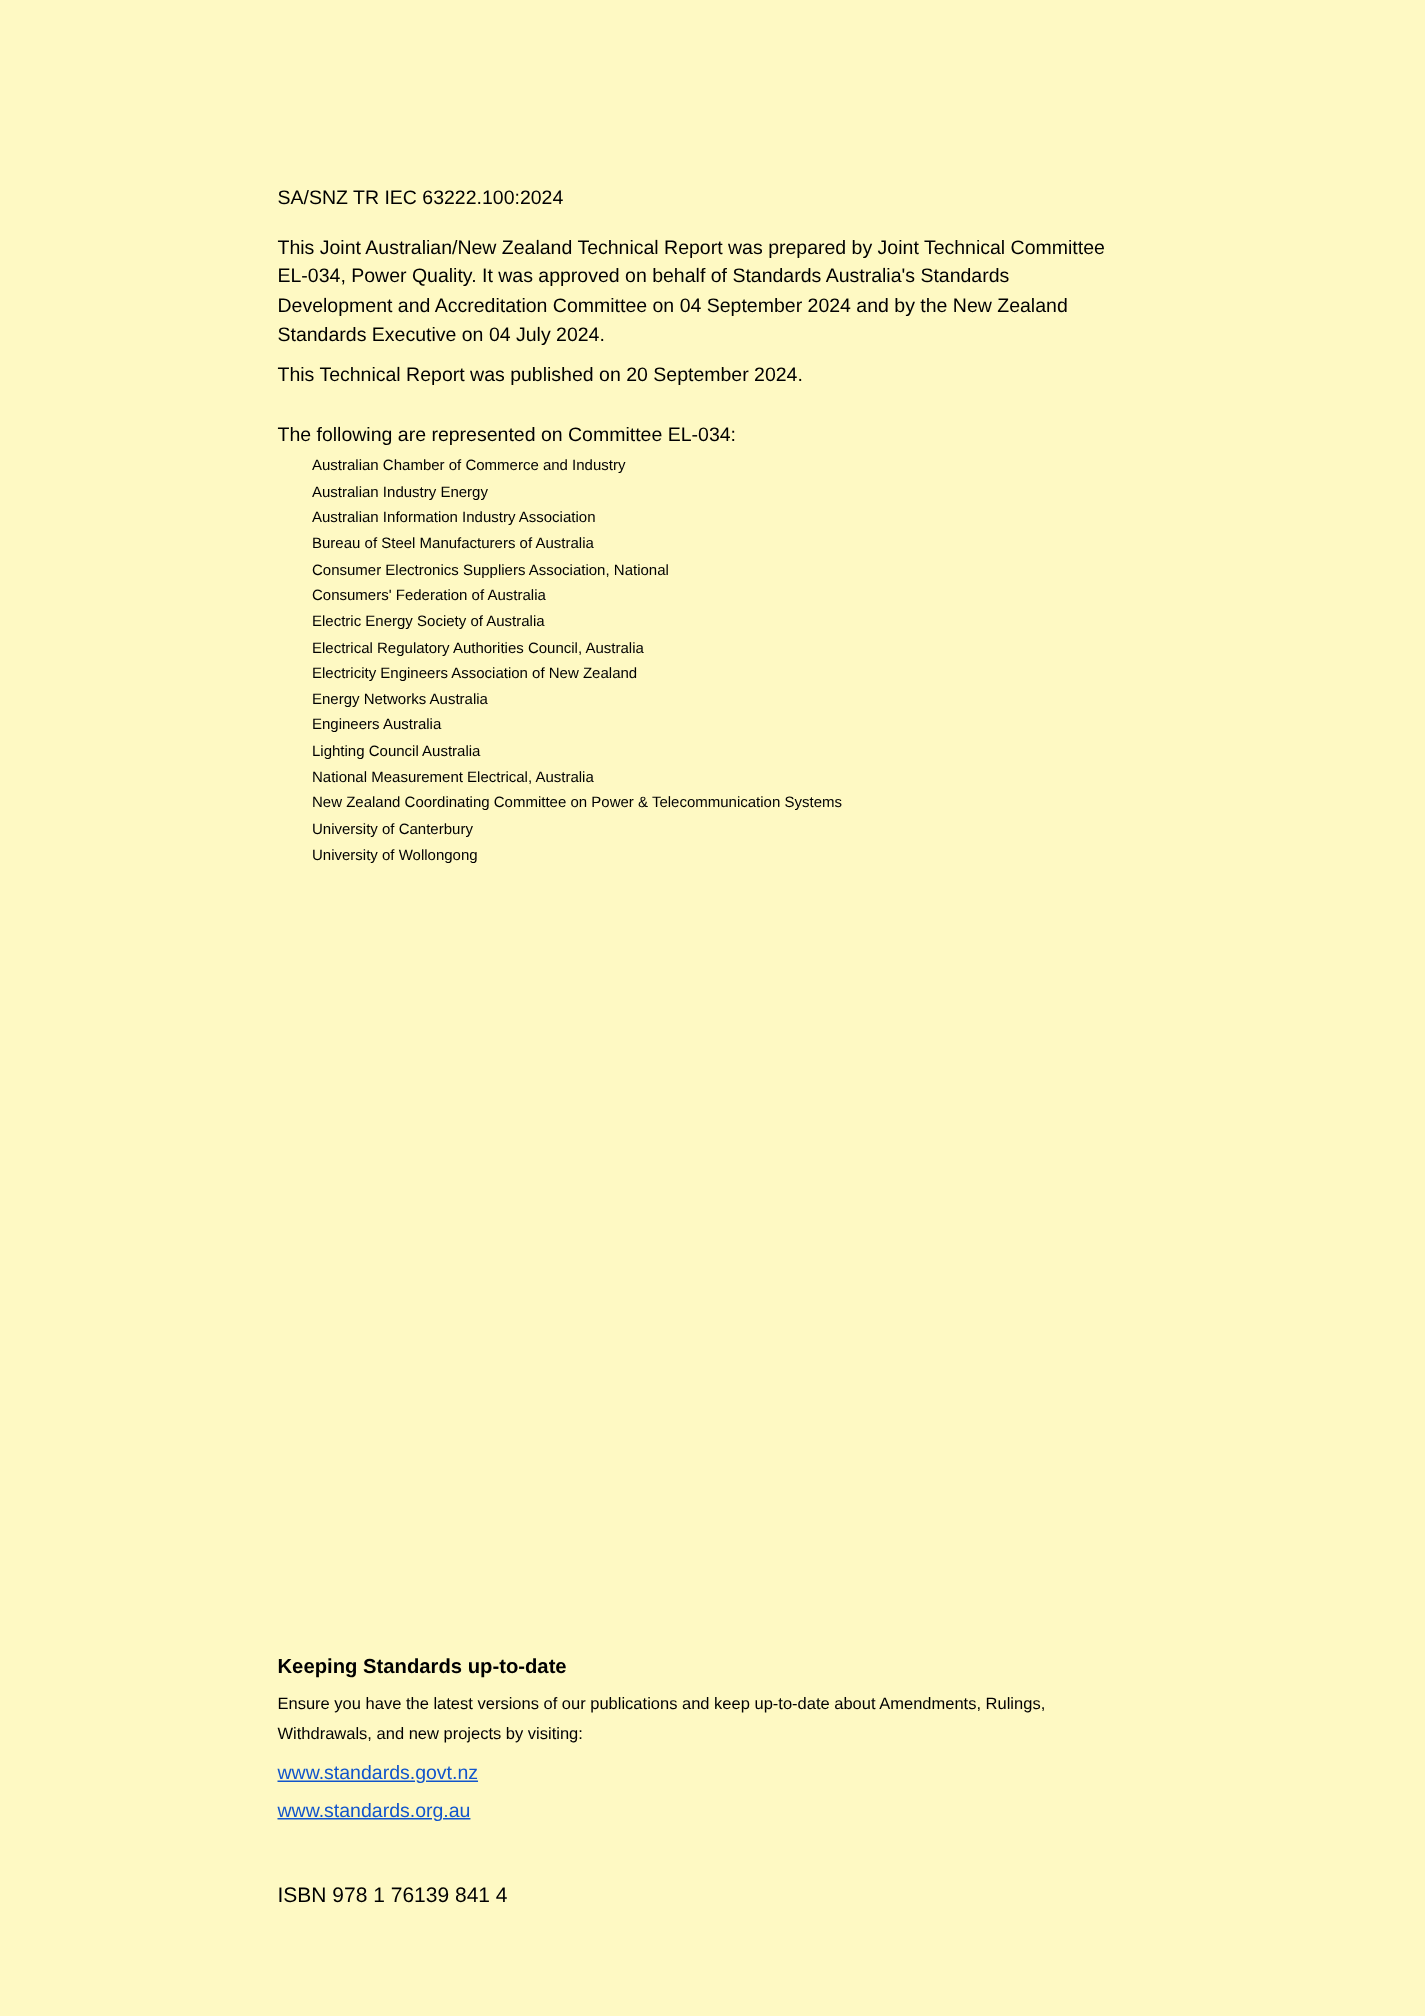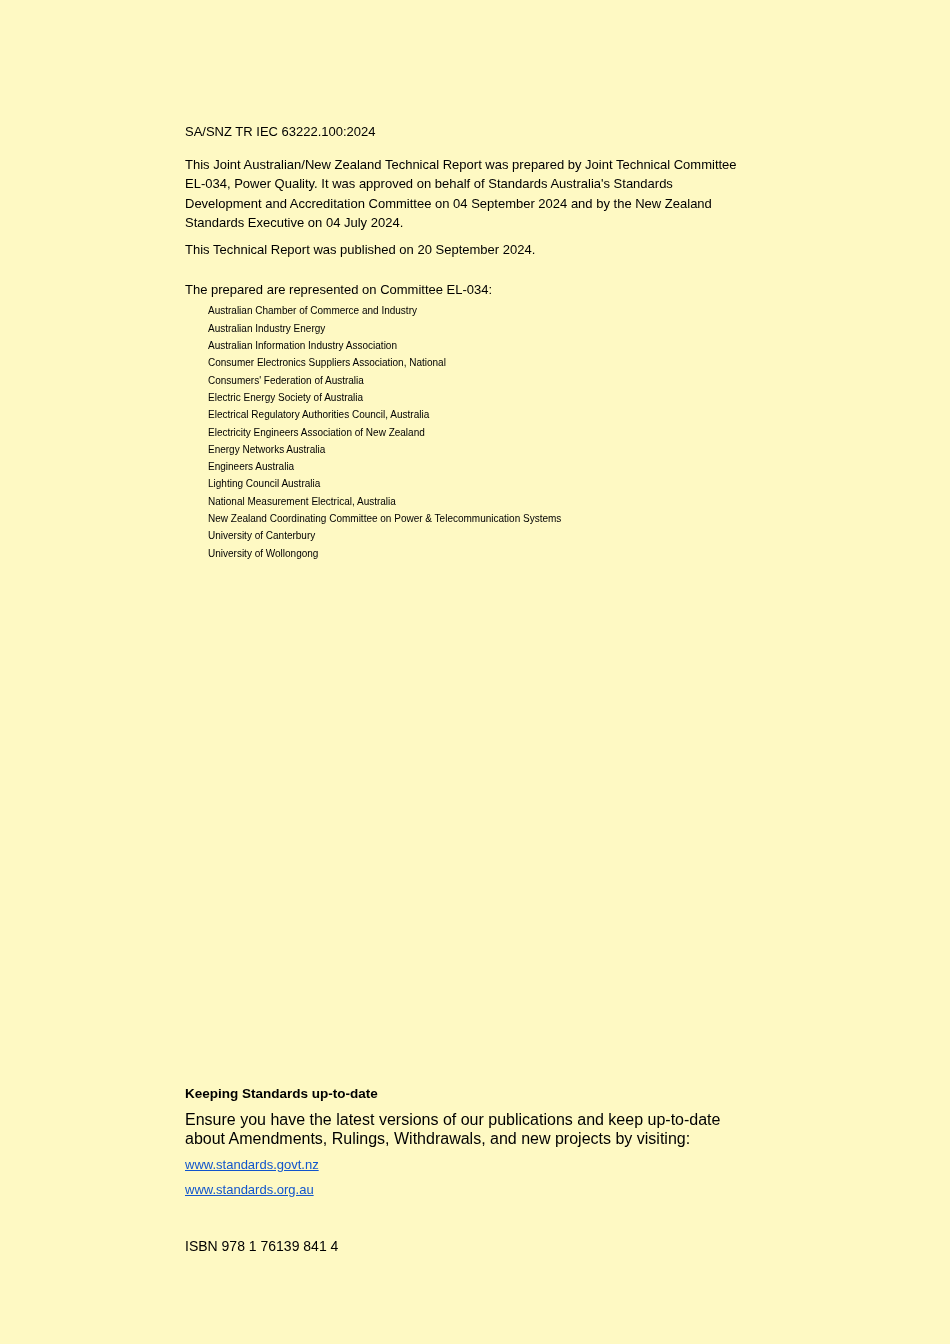--- a/index.html
+++ b/index.html
@@ -47,21 +47,21 @@
     white-space: nowrap;
   }
   .keeping-heading {
     margin-top: 522px;
     font-size: 13.5px;
     font-weight: bold;
     line-height: 19px;
   }
   .keeping-body {
     margin-top: 7px;
-    font-size: 16px;
+    font-size: 11px;
     line-height: 19.4px;
   }
   .link-line {
     margin-top: 7px;
     font-size: 13px;
     line-height: 18px;
   }
   .link-line a {
     color: #1155cc;
     text-decoration: underline;
@@ -78,26 +78,27 @@
 
 <div class="page">
   <div class="content">
 
     <div class="doc-code">SA/SNZ TR IEC 63222.100:2024</div>
 
     <div class="para">This Joint Australian/New Zealand Technical Report was prepared by Joint Technical Committee EL-034, Power Quality. It was approved on behalf of Standards Australia's Standards Development and Accreditation Committee on 04 September 2024 and by the New Zealand Standards Executive on 04 July 2024.</div>
 
     <div class="para published">This Technical Report was published on 20 September 2024.</div>
 
-    <div class="para committee-intro">The prepared are represented on Committee EL-034:</div>
+    <div class="para committee-intro">The following are represented on Committee EL-034:</div>
 
     <div class="committee-list">
       <div class="member">Australian Chamber of Commerce and Industry</div>
       <div class="member">Australian Industry Energy</div>
       <div class="member">Australian Information Industry Association</div>
+      <div class="member">Bureau of Steel Manufacturers of Australia</div>
       <div class="member">Consumer Electronics Suppliers Association, National</div>
       <div class="member">Consumers' Federation of Australia</div>
       <div class="member">Electric Energy Society of Australia</div>
       <div class="member">Electrical Regulatory Authorities Council, Australia</div>
       <div class="member">Electricity Engineers Association of New Zealand</div>
       <div class="member">Energy Networks Australia</div>
       <div class="member">Engineers Australia</div>
       <div class="member">Lighting Council Australia</div>
       <div class="member">National Measurement Electrical, Australia</div>
       <div class="member">New Zealand Coordinating Committee on Power &amp; Telecommunication Systems</div>

